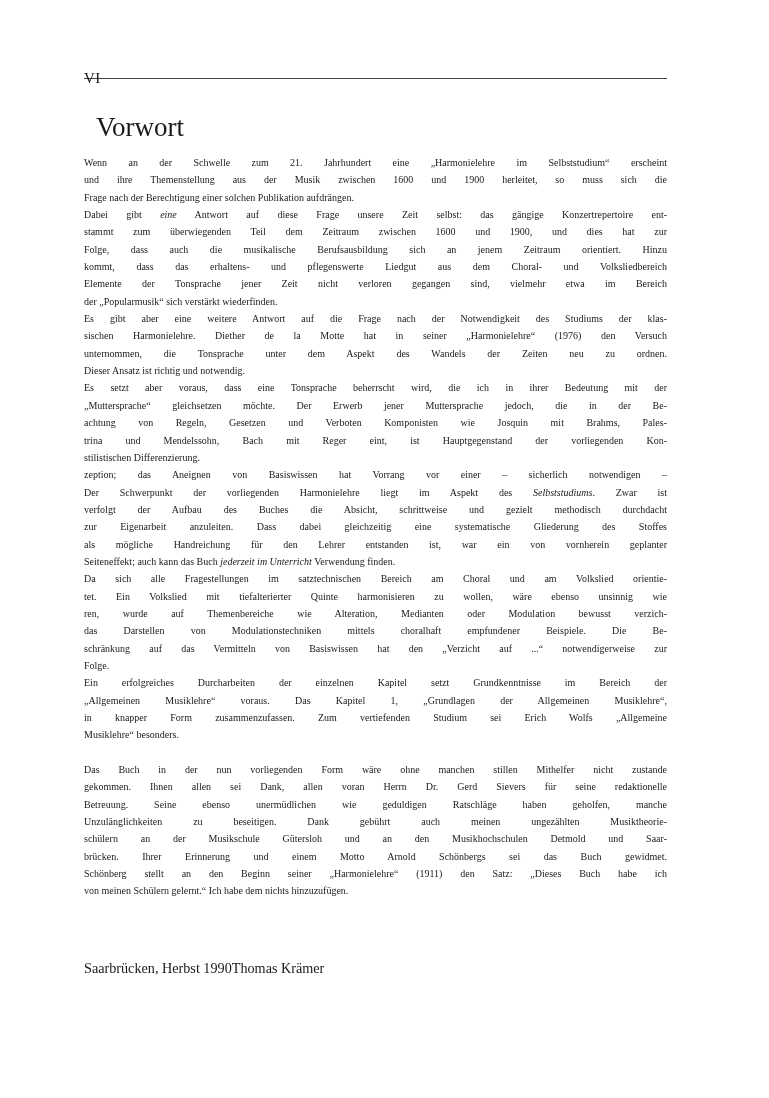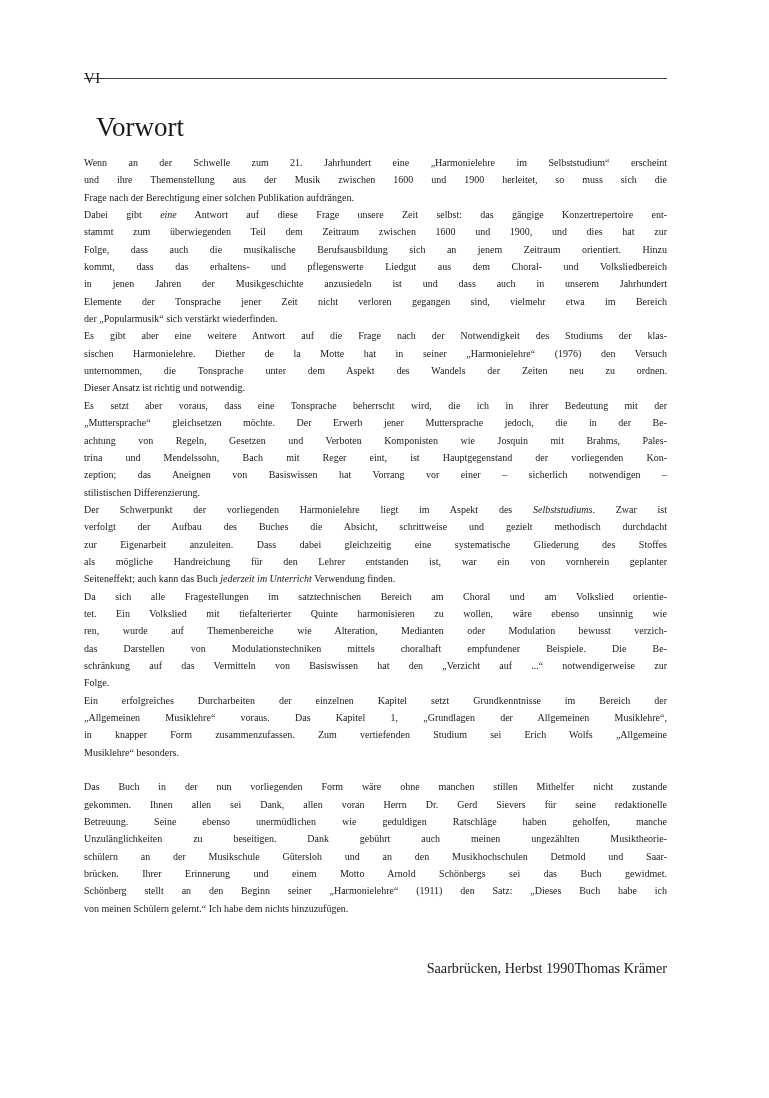--- a/index.html
+++ b/index.html
@@ -7,21 +7,21 @@
            font-family: "Liberation Serif", "DejaVu Serif", serif; color: #1a1a1a; }
     .page-header { position: absolute; left: 84px; top: 56px; width: 583px; height: 22px;
                    border-bottom: 1px solid #444; }
     .page-number { position: absolute; left: 0; top: 2px; font-size: 15px; letter-spacing: 0.5px; margin-top: 12px; }
     .title { position: absolute; left: 84px; top: 100px; font-size: 27px; font-weight: normal; margin: 12px; }
     .body { position: absolute; left: 84px; top: 154px; width: 583px; font-size: 10px; line-height: 17.35px; }
     .line { display: block; white-space: nowrap; text-align: justify; text-align-last: justify; height: 17.35px; }
     .line.last { text-align-last: left; }
     .gap { height: 17.35px; }
     .signoff { position: absolute; left: 84px; top: 960px; width: 583px; font-size: 14.2px;
-               display: flex; justify-content: flex-end; }
+               display: flex; justify-content: flex-start; }
     i { font-style: italic; }
   </style>
 </head>
 <body>
 
 <div class="page-header">
   <span class="page-number">VI</span>
 </div>
 
 <h1 class="title">Vorwort</h1>
@@ -30,37 +30,36 @@
     <div>
       <span class="line">Wenn an der Schwelle zum 21. Jahrhundert eine „Harmonielehre im Selbststudium“ erscheint</span>
       <span class="line">und ihre Themenstellung aus der Musik zwischen 1600 und 1900 herleitet, so muss sich die</span>
       <span class="line last">Frage nach der Berechtigung einer solchen Publikation aufdrängen.</span>
     </div>
     <div>
       <span class="line">Dabei gibt <i>eine</i> Antwort auf diese Frage unsere Zeit selbst: das gängige Konzertrepertoire ent-</span>
       <span class="line">stammt zum überwiegenden Teil dem Zeitraum zwischen 1600 und 1900, und dies hat zur</span>
       <span class="line">Folge, dass auch die musikalische Berufsausbildung sich an jenem Zeitraum orientiert. Hinzu</span>
       <span class="line">kommt, dass das erhaltens- und pflegenswerte Liedgut aus dem Choral- und Volksliedbereich</span>
-      <span class="line">in jenen Jahren der Musikgeschichte anzusiedeln ist und dass auch in unserem Jahrhundert</span>
       <span class="line">Elemente der Tonsprache jener Zeit nicht verloren gegangen sind, vielmehr etwa im Bereich</span>
       <span class="line last">der „Popularmusik“ sich verstärkt wiederfinden.</span>
     </div>
     <div>
       <span class="line">Es gibt aber eine weitere Antwort auf die Frage nach der Notwendigkeit des Studiums der klas-</span>
       <span class="line">sischen Harmonielehre. Diether de la Motte hat in seiner „Harmonielehre“ (1976) den Versuch</span>
       <span class="line">unternommen, die Tonsprache unter dem Aspekt des Wandels der Zeiten neu zu ordnen.</span>
       <span class="line last">Dieser Ansatz ist richtig und notwendig.</span>
     </div>
     <div>
       <span class="line">Es setzt aber voraus, dass eine Tonsprache beherrscht wird, die ich in ihrer Bedeutung mit der</span>
       <span class="line">„Muttersprache“ gleichsetzen möchte. Der Erwerb jener Muttersprache jedoch, die in der Be-</span>
       <span class="line">achtung von Regeln, Gesetzen und Verboten Komponisten wie Josquin mit Brahms, Pales-</span>
       <span class="line">trina und Mendelssohn, Bach mit Reger eint, ist Hauptgegenstand der vorliegenden Kon-</span>
+      <span class="line last">stilistischen Differenzierung.</span>
       <span class="line">zeption; das Aneignen von Basiswissen hat Vorrang vor einer – sicherlich notwendigen –</span>
-      <span class="line last">stilistischen Differenzierung.</span>
     </div>
     <div>
       <span class="line">Der Schwerpunkt der vorliegenden Harmonielehre liegt im Aspekt des <i>Selbststudiums</i>. Zwar ist</span>
       <span class="line">verfolgt der Aufbau des Buches die Absicht, schrittweise und gezielt methodisch durchdacht</span>
       <span class="line">zur Eigenarbeit anzuleiten. Dass dabei gleichzeitig eine systematische Gliederung des Stoffes</span>
       <span class="line">als mögliche Handreichung für den Lehrer entstanden ist, war ein von vornherein geplanter</span>
       <span class="line last">Seiteneffekt; auch kann das Buch <i>jederzeit im Unterricht</i> Verwendung finden.</span>
     </div>
     <div>
       <span class="line">Da sich alle Fragestellungen im satztechnischen Bereich am Choral und am Volkslied orientie-</span>

